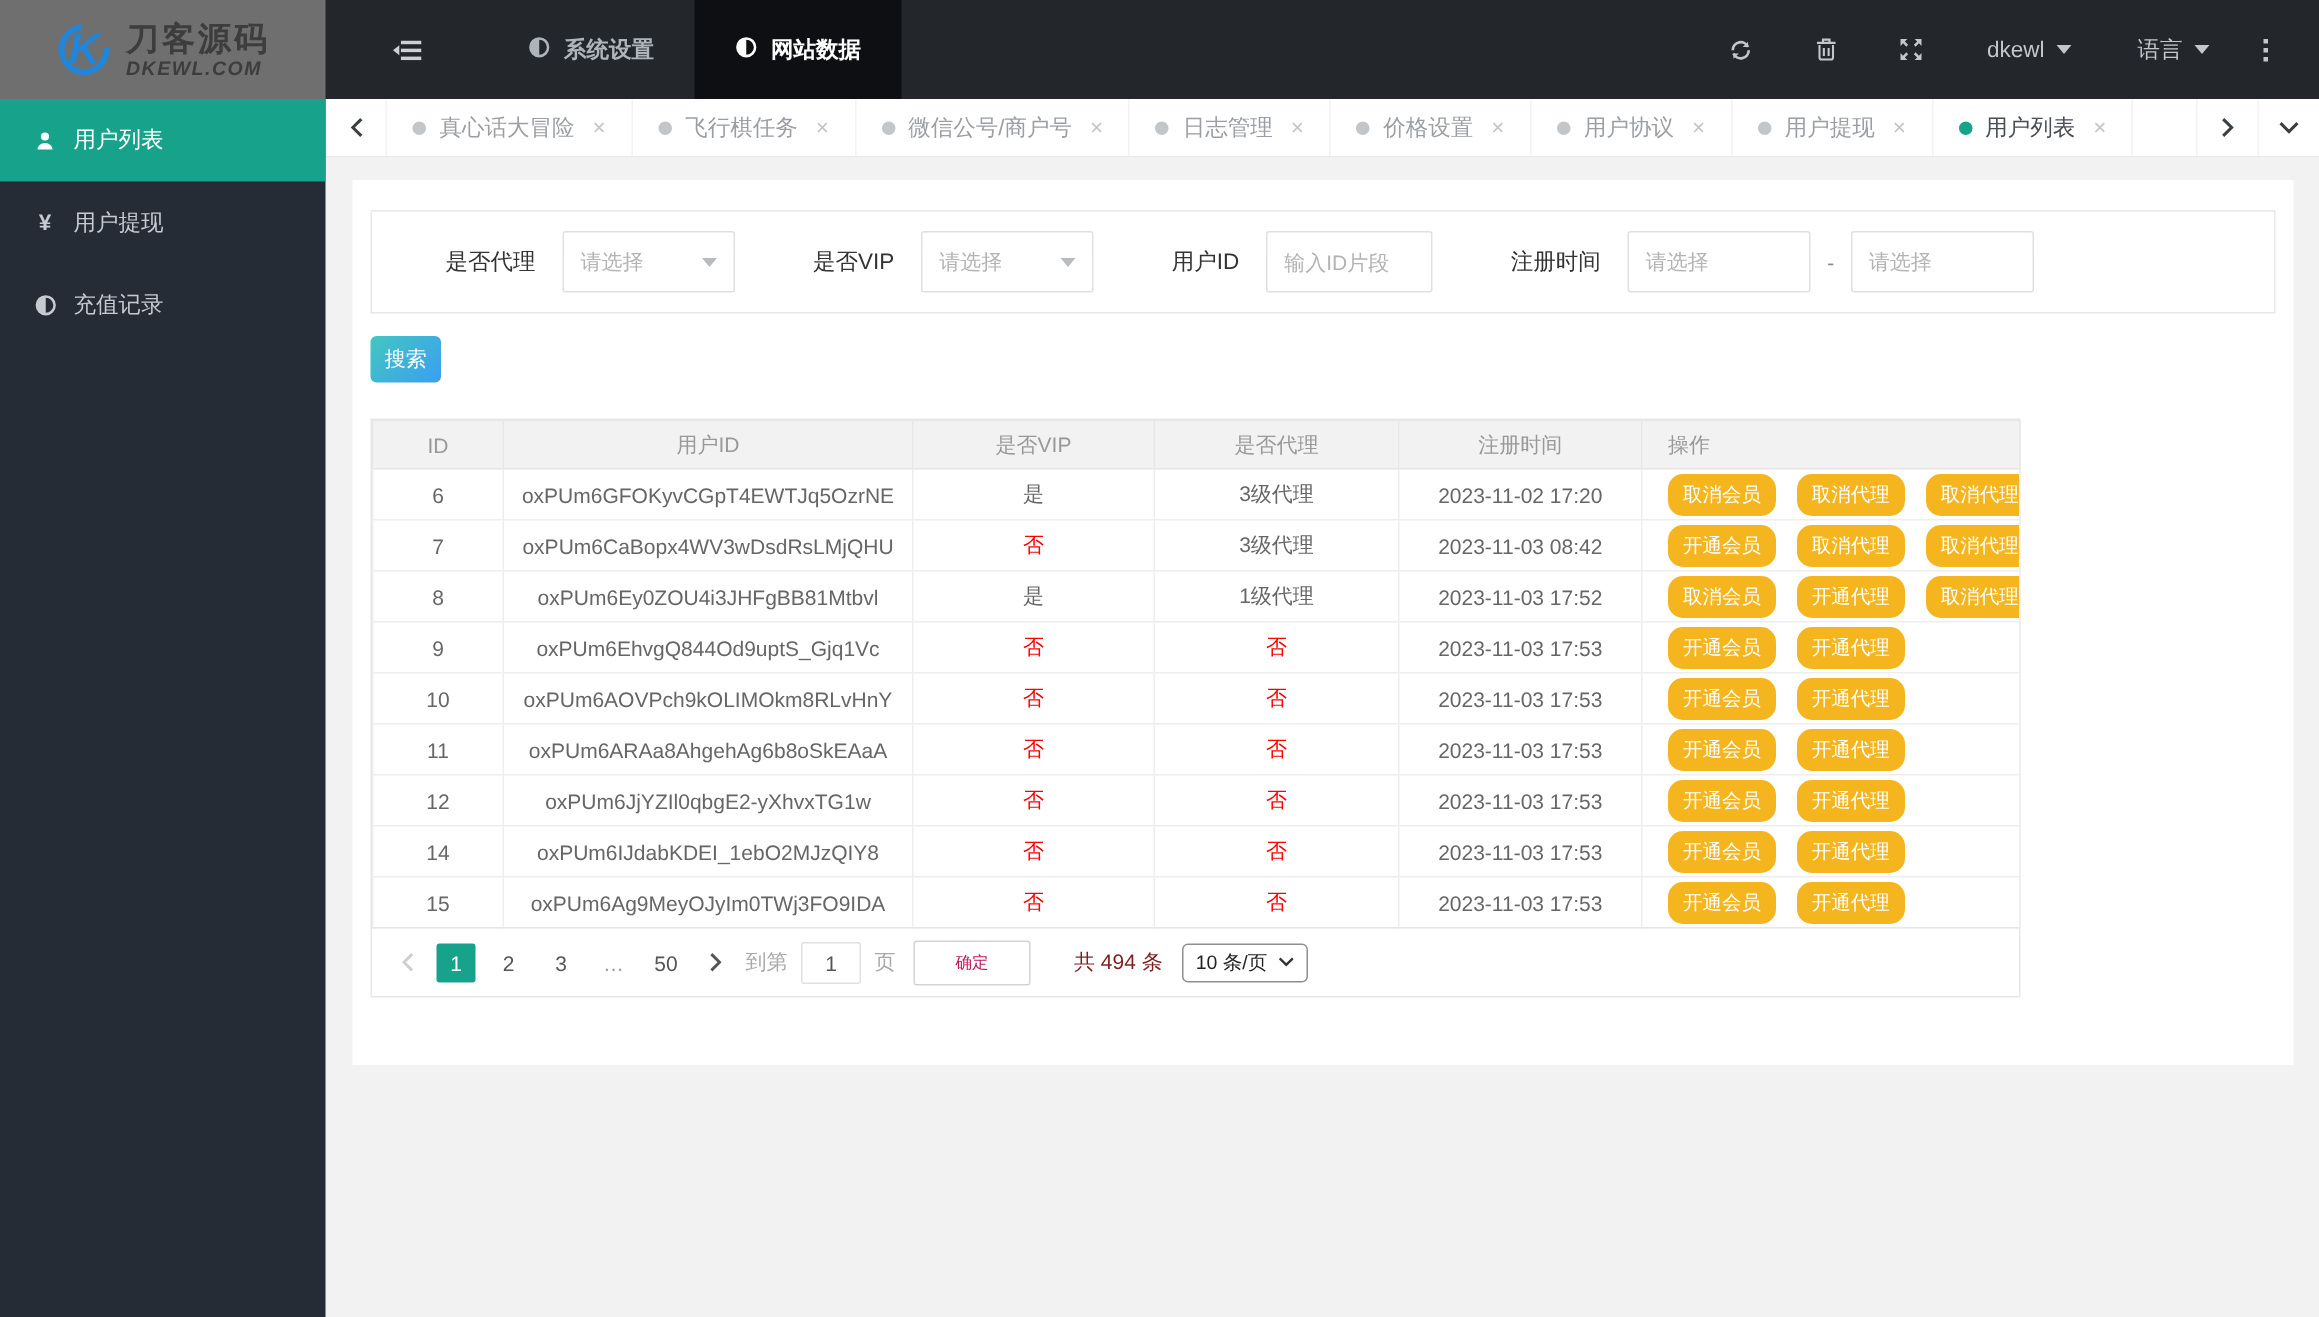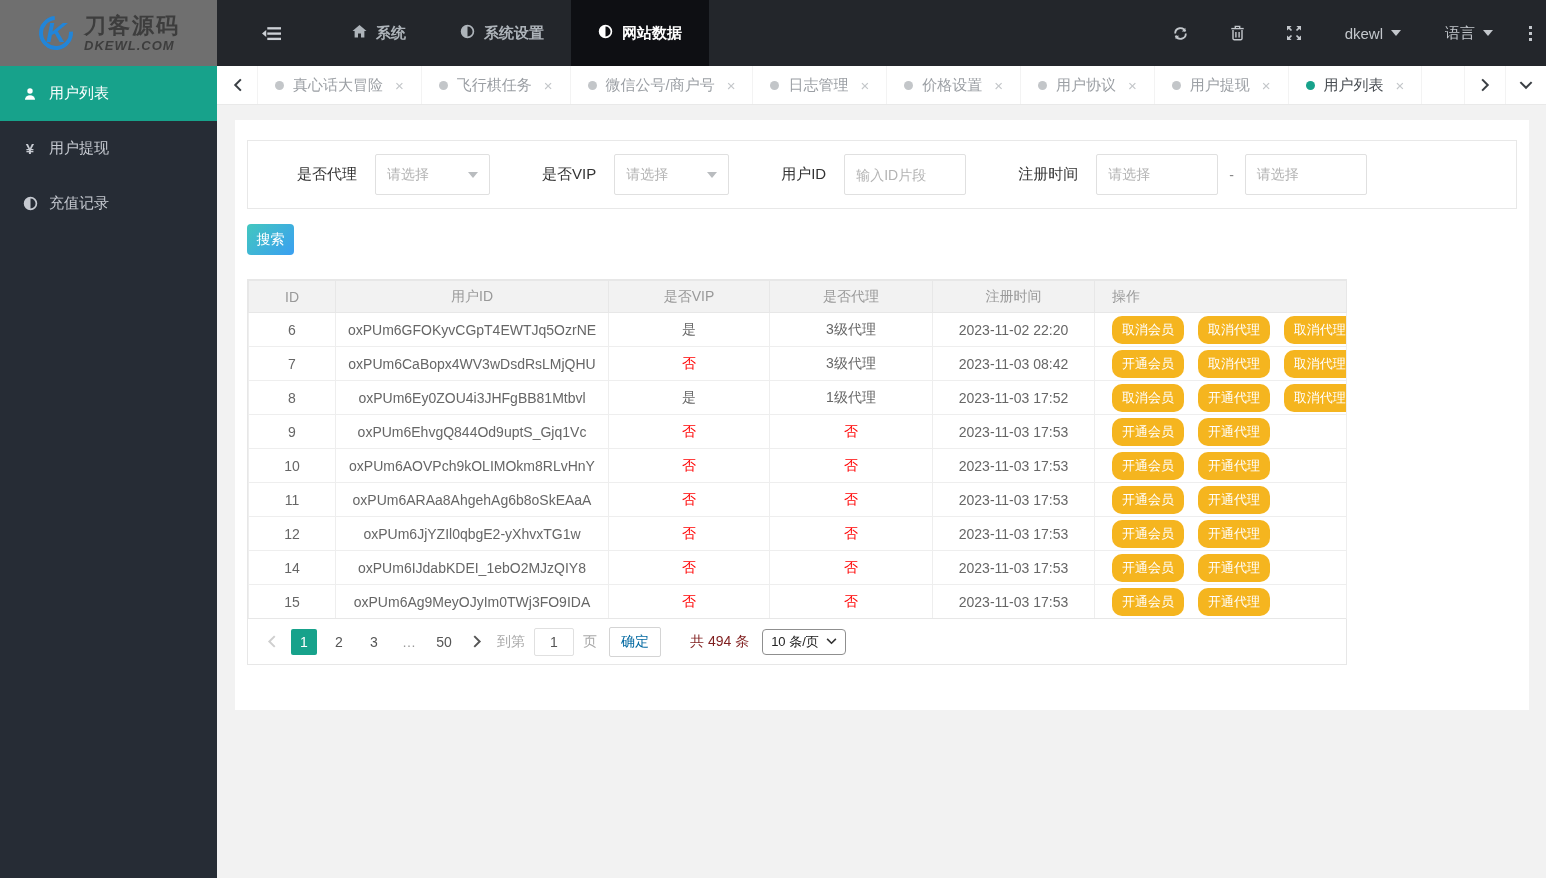--- a/index.html
+++ b/index.html
@@ -12,21 +12,21 @@
   .logo-mark { position:relative; width:40px; height:40px; }
   .logo-swoosh { position:absolute; left:2px; top:3px; width:34px; height:34px; border:4px solid #2285d8; border-radius:50%; border-top-color:transparent; transform:rotate(40deg); }
   .logo-k { position:absolute; left:9px; top:4px; font-size:28px; font-weight:bold; font-style:italic; color:#2285d8; }
   .logo-text { display:flex; flex-direction:column; line-height:1; }
   .logo-cn { font-size:22px; font-weight:bold; color:#3d3d3d; letter-spacing:2px; }
   .logo-en { font-size:13px; font-weight:bold; font-style:italic; color:#3d3d3d; margin-top:2px; letter-spacing:1px; }
   .nav { display:flex; align-items:stretch; }
   .nav-toggle { width:108px; display:flex; align-items:center; justify-content:center; color:#cdd1d6; cursor:pointer; }
   .nav-item { display:flex; align-items:center; gap:9px; padding:0 27px; color:#aeb4ba; font-size:15px; font-weight:bold; cursor:pointer; }
   .nav-item.active { background:#0e0f13; color:#ffffff; }
-  .topbar-right { margin-left:auto; display:flex; align-items:center; color:#c3c7cc; padding-right:0; }
+  .topbar-right { margin-left:auto; display:flex; align-items:center; color:#c3c7cc; padding-right:20px; }
   .tb-icon { width:57px; display:flex; align-items:center; justify-content:center; cursor:pointer; color:#c3c7cc; }
   .tb-drop { display:flex; align-items:center; gap:8px; padding:0 22px; font-size:15px; cursor:pointer; }
   .caret-down { width:0; height:0; border-left:5px solid transparent; border-right:5px solid transparent; border-top:6px solid currentColor; display:inline-block; }
   .dots-v { display:flex; flex-direction:column; gap:3px; padding:0 14px; cursor:pointer; }
   .dots-v i { width:3px; height:3px; background:#c3c7cc; display:block; }
 
   
   .sidebar { position:absolute; top:66px; left:0; bottom:0; width:217px; background:#262c35; z-index:4; }
   .side-item { height:55px; display:flex; align-items:center; gap:11px; padding-left:22px; color:#c6cad1; font-size:15px; cursor:pointer; }
   .side-item.active { background:#17a28b; color:#ffffff; }
@@ -48,21 +48,21 @@
   .content { flex:1; background:#f2f2f2; padding:15px 17px 0 18px; overflow:hidden; }
   .card { background:#ffffff; height:590px; padding:20px 12px 0 12px; }
 
   
   .filterbox { border:1px solid #e8e8e8; height:69px; display:flex; align-items:center; padding-left:49px; }
   .fgroup { display:flex; align-items:center; margin-right:52px; }
   .fgroup label { font-size:15px; color:#333; margin-right:18px; white-space:nowrap; }
   .sel { position:relative; width:115px; height:41px; border:1px solid #e0e0e0; border-radius:2px; background:#fff; display:flex; align-items:center; padding-left:11px; font-size:14px; color:#b3b3b3; cursor:pointer; }
   .sel .caret { position:absolute; right:11px; width:0; height:0; border-left:5px solid transparent; border-right:5px solid transparent; border-top:6px solid #b9bcbf; }
   .sel.date { width:122px; }
-  .txt-input { width:122px; height:41px; border:1px solid #e0e0e0; border-radius:2px; padding:0 11px; font-size:14px; color:#555; font-family:inherit; }
+  .txt-input { width:111px; height:41px; border:1px solid #e0e0e0; border-radius:2px; padding:0 11px; font-size:14px; color:#555; font-family:inherit; }
   .txt-input::placeholder { color:#b3b3b3; }
   .date-dash { color:#888; margin:0 11px; font-size:14px; }
 
   
   .search-btn { margin-top:15px; width:47px; height:31px; border:none; border-radius:4px; background:linear-gradient(135deg,#43c7bf,#3a9ff2); color:#fff; font-size:14px; cursor:pointer; font-family:inherit; }
 
   
   .table-wrap { width:1100px; border:1px solid #e7e7e7; margin-top:24px; }
   table { width:100%; border-collapse:collapse; table-layout:fixed; }
   th { background:#f2f2f2; height:32px; font-weight:normal; font-size:14px; color:#999; border:1px solid #e7e7e7; }
@@ -74,21 +74,21 @@
   
   .pagination { height:46px; display:flex; align-items:center; padding-left:12px; font-size:14px; color:#555; gap:9px; border-top:1px solid #e7e7e7; margin-top:-1px; }
   .pg-chevron { width:22px; display:flex; align-items:center; justify-content:center; cursor:pointer; }
   .pg-chevron.prev { color:#cfcfcf; }
   .pg-chevron.next { color:#555; }
   .pg-num { min-width:26px; height:26px; display:flex; align-items:center; justify-content:center; padding:0 4px; cursor:pointer; color:#555; }
   .pg-num.active { background:#17a28b; color:#fff; border-radius:2px; }
   .pg-ellipsis { color:#999; cursor:default; }
   .pg-goto-label, .pg-page-unit { color:#a9a9a9; }
   .goto-input { width:40px; height:28px; border:1px solid #e0e0e0; border-radius:2px; text-align:center; font-size:14px; color:#555; font-family:inherit; }
-  .confirm-btn { height:30px; padding:0 11px; background:#fff; border:1px solid #d4d4d4; border-radius:2px; font-size:14px; color:#0369a1; cursor:pointer; margin-left:3px; font-family:inherit; }
+  .confirm-btn { height:30px; padding:0 27px; background:#fff; border:1px solid #d4d4d4; border-radius:2px; font-size:11px; color:#be185d; cursor:pointer; margin-left:3px; font-family:inherit; }
   .total { margin-left:20px; color:#7f1d1d; }
   .page-size { margin-left:4px; height:26px; border:1px solid #8f8f8f; border-radius:4px; display:flex; align-items:center; gap:7px; padding:0 8px; font-size:13px; color:#222; cursor:pointer; background:#fff; }
   .page-size svg { color:#333; }
 </style>
 </head>
 <body>
 
 <div class="topbar">
   <div class="logo">
     <span class="logo-mark">
@@ -102,28 +102,20 @@
   </div>
   <div class="nav">
     <span class="nav-toggle">
       <svg width="19" height="15" viewBox="0 0 18 14" fill="currentColor">
           <rect x="5" y="1" width="13" height="2.2"></rect>
           <rect x="5" y="6" width="13" height="2.2"></rect>
           <rect x="5" y="11" width="13" height="2.2"></rect>
           <path d="M4 3.8 L0 7 L4 10.2 Z"></path>
         </svg>
     </span>
-    <div class="nav-item">
-      <span>
-        <svg width="15" height="15" viewBox="0 0 16 16" fill="currentColor">
-            <path d="M8 1 L15.5 7.5 H13.2 V14.5 H9.6 V10.2 H6.4 V14.5 H2.8 V7.5 H0.5 Z"></path>
-          </svg>
-      </span>
-      <span>系统</span>
-    </div>
     <div class="nav-item">
       <span>
         <svg width="15" height="15" viewBox="0 0 16 16">
             <circle cx="8" cy="8" r="6.3" fill="none" stroke="currentColor" stroke-width="1.8"></circle>
             <path d="M8 1.7 A6.3 6.3 0 0 0 8 14.3 Z" fill="currentColor"></path>
           </svg>
       </span>
       <span>系统设置</span>
     </div>
     <div class="nav-item active">
@@ -324,21 +316,21 @@
               <th>注册时间</th>
               <th class="op">操作</th>
             </tr>
           </thead>
           <tbody>
             <tr>
               <td>6</td>
               <td>oxPUm6GFOKyvCGpT4EWTJq5OzrNE</td>
               <td>是</td>
               <td>3级代理</td>
-              <td>2023-11-02 22:20</td>
+              <td>2023-11-02 17:20</td>
               <td class="op">
                 <button class="act-btn">取消会员</button>
                 <button class="act-btn">取消代理</button>
                 <button class="act-btn">取消代理</button>
               </td>
             </tr>
             <tr>
               <td>7</td>
               <td>oxPUm6CaBopx4WV3wDsdRsLMjQHU</td>
               <td class="red">否</td>

